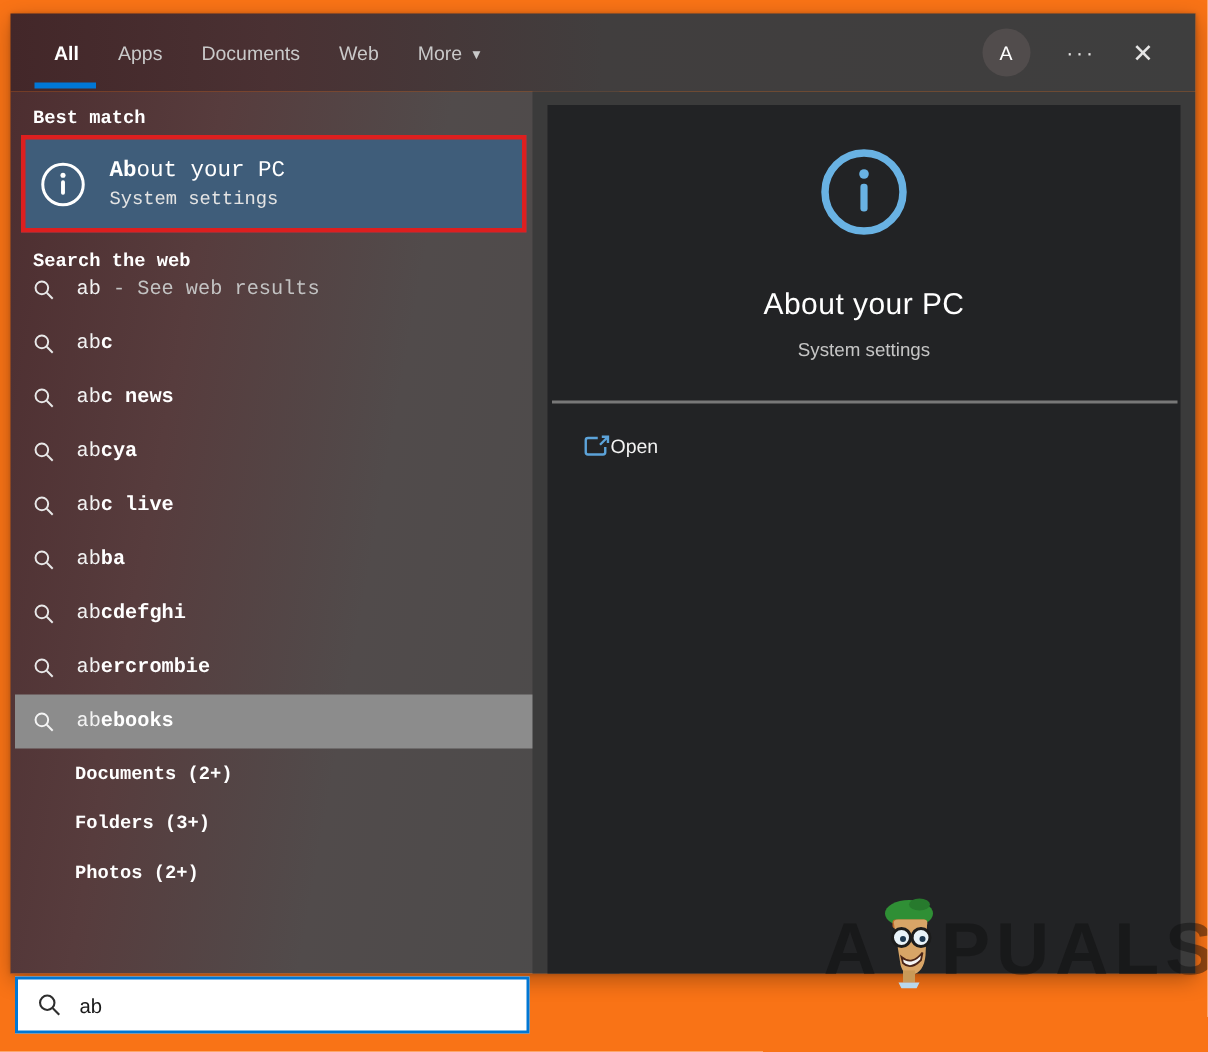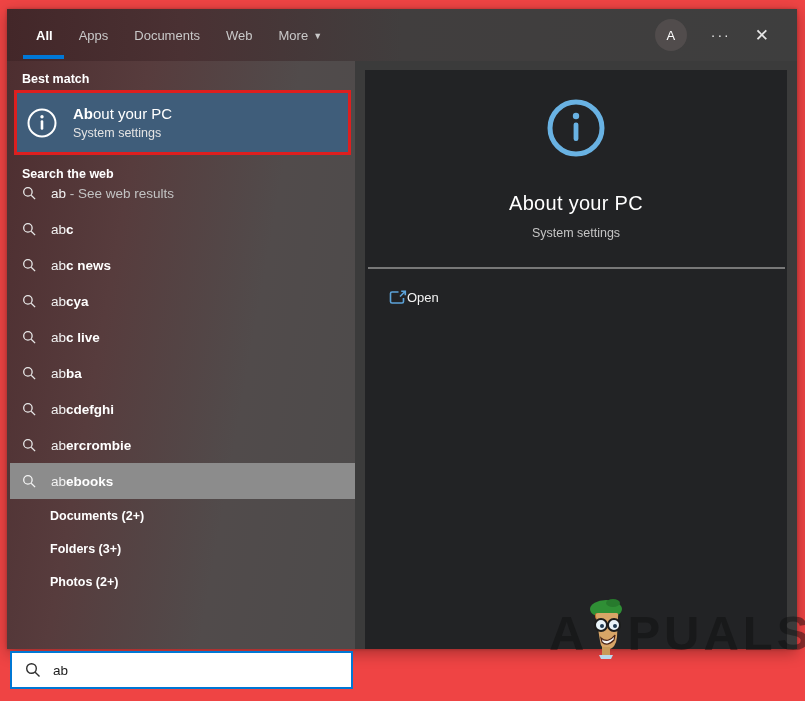--- a/index.html
+++ b/index.html
@@ -1,17 +1,17 @@
 <!DOCTYPE html>
 <html><head>
 <meta charset="utf-8">
 <style>
   * { margin:0; padding:0; box-sizing:border-box; }
   body { font-family:"Liberation Sans", sans-serif; background:#fff; }
-  #screen { position:relative; width:805px; height:701px; background:#ef4444; overflow:hidden; }
+  #screen { position:relative; width:805px; height:701px; background:#f97316; overflow:hidden; }
 
   .window-shadow { position:absolute; left:7px; top:9px; width:790px; height:640px;
     box-shadow:0 4px 14px rgba(0,0,0,.30), 0 0 3px rgba(0,0,0,.22); z-index:0; }
 
   
   .topbar { position:absolute; left:7px; top:9px; width:790px; height:52px; z-index:2;
     background:linear-gradient(90deg,#432729 0%,#4a3133 22%,#413e3e 50%,#3e3e3e 100%);
     display:flex; align-items:center; }
   .tabs { display:flex; gap:26px; padding-left:29px; align-items:center; }
   .tab { font-size:13px; color:#c9c9c9; cursor:default; }
@@ -19,21 +19,21 @@
   .tab-underline { position:absolute; left:16px; top:46px; width:41px; height:4px; background:#0078d7; }
   .tab-caret { font-size:9px; color:#c9c9c9; margin-left:5px; vertical-align:1px; }
   .topbar-right { margin-left:auto; display:flex; align-items:center; gap:24px; padding-right:28px; }
   .avatar { width:32px; height:32px; border-radius:50%; background:#514c4c; color:#fff;
     font-size:13px; display:flex; align-items:center; justify-content:center; }
   .ellipsis { color:#e6e6e6; font-size:14px; letter-spacing:2px; }
   .close-x { color:#e6e6e6; font-size:17px; }
 
   
   .left-panel { position:absolute; left:7px; top:61px; width:406px; height:588px; z-index:1;
-    background:linear-gradient(100deg,#4d2e30 0%,#573c3d 28%,#514b4b 58%,#4b4b4b 100%); }
+    background:linear-gradient(100deg,#4d2e30 0%,#573c3d 28%,#514b4b 58%,#4b4b4b 100%);font-family:Liberation Mono, monospace; }
   .section-header { position:absolute; left:15px; font-size:12.5px; font-weight:bold; color:#ffffff; }
   .hdr-best { top:11px; }
   .hdr-web { top:106px; }
 
   .best-match-item { position:absolute; left:7px; top:29px; width:337px; height:65px;
     background:#3f5d7a; border:3px solid #dd1f1f; display:flex; align-items:center;
     padding-left:9px; gap:15px; }
   .bm-text .bm-title { font-size:15px; color:#ffffff; }
   .bm-text .bm-sub { font-size:12.5px; color:#e4e4e4; margin-top:4px; }
 

